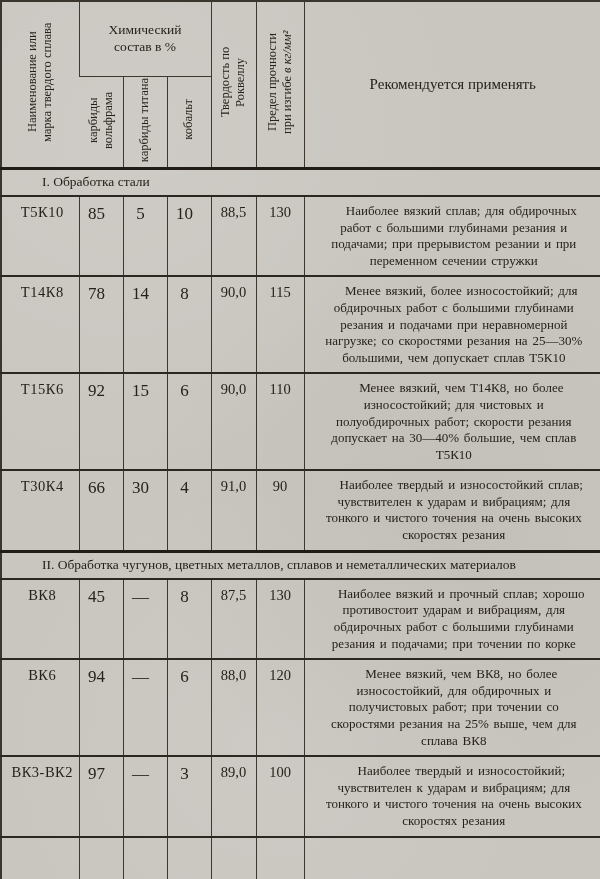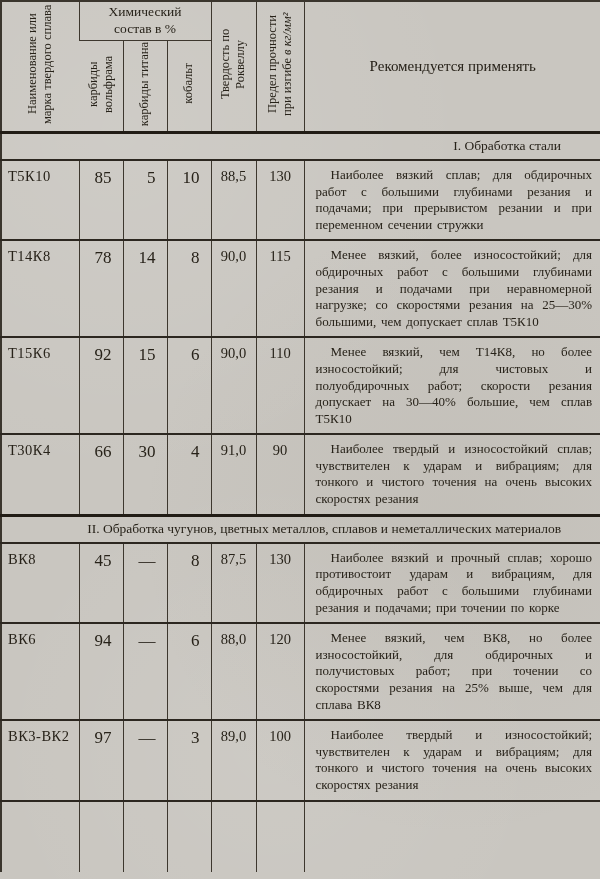--- a/index.html
+++ b/index.html
@@ -37,48 +37,48 @@
     padding: 0;
   }
   th:first-child, td:first-child { border-left: none; }
 
   thead th { vertical-align: middle; text-align: center; }
   thead tr.h1 { height: 36px; }
   thead tr.h2 { height: 92px; }
   th.chem {
     font-size: 13.5px;
     line-height: 1.25;
-    padding: 2px 12px;
+    padding: 20px 12px;
     border-bottom: 1.5px solid #3d372e;
   }
   .rot {
     display: inline-block;
     writing-mode: vertical-rl;
     transform: rotate(180deg);
     font-size: 12.5px;
     line-height: 1.22;
     max-height: 120px;
     text-align: center;
   }
   th.vsub .rot { max-height: 86px; }
   th.vtall { vertical-align: middle; }
   .unit { font-style: italic; }
 
   tbody td.section-title {
-    text-align: right;
+    text-align: left;
     font-size: 13.5px;
     line-height: 1.35;
     padding: 3px 40px 4px 40px;
     border-top: 3px solid #211c15;
     border-bottom: 2px solid #2c2720;
     border-left: none;
     vertical-align: middle;
     margin-top: 20px;
   }
-  tr.data-row td { border-bottom: 2px solid #2c2720; }
+  tr.data-row td { border-bottom: 2px solid #2c2720; text-align: center; }
   tr.data-row:last-child td { border-bottom: none; }
 
   td.grade {
     font-size: 14.5px;
     padding: 7px 2px 4px 6px;
     letter-spacing: 0.5px;
   }
   td.num {
     font-size: 17px;
     text-align: right;

